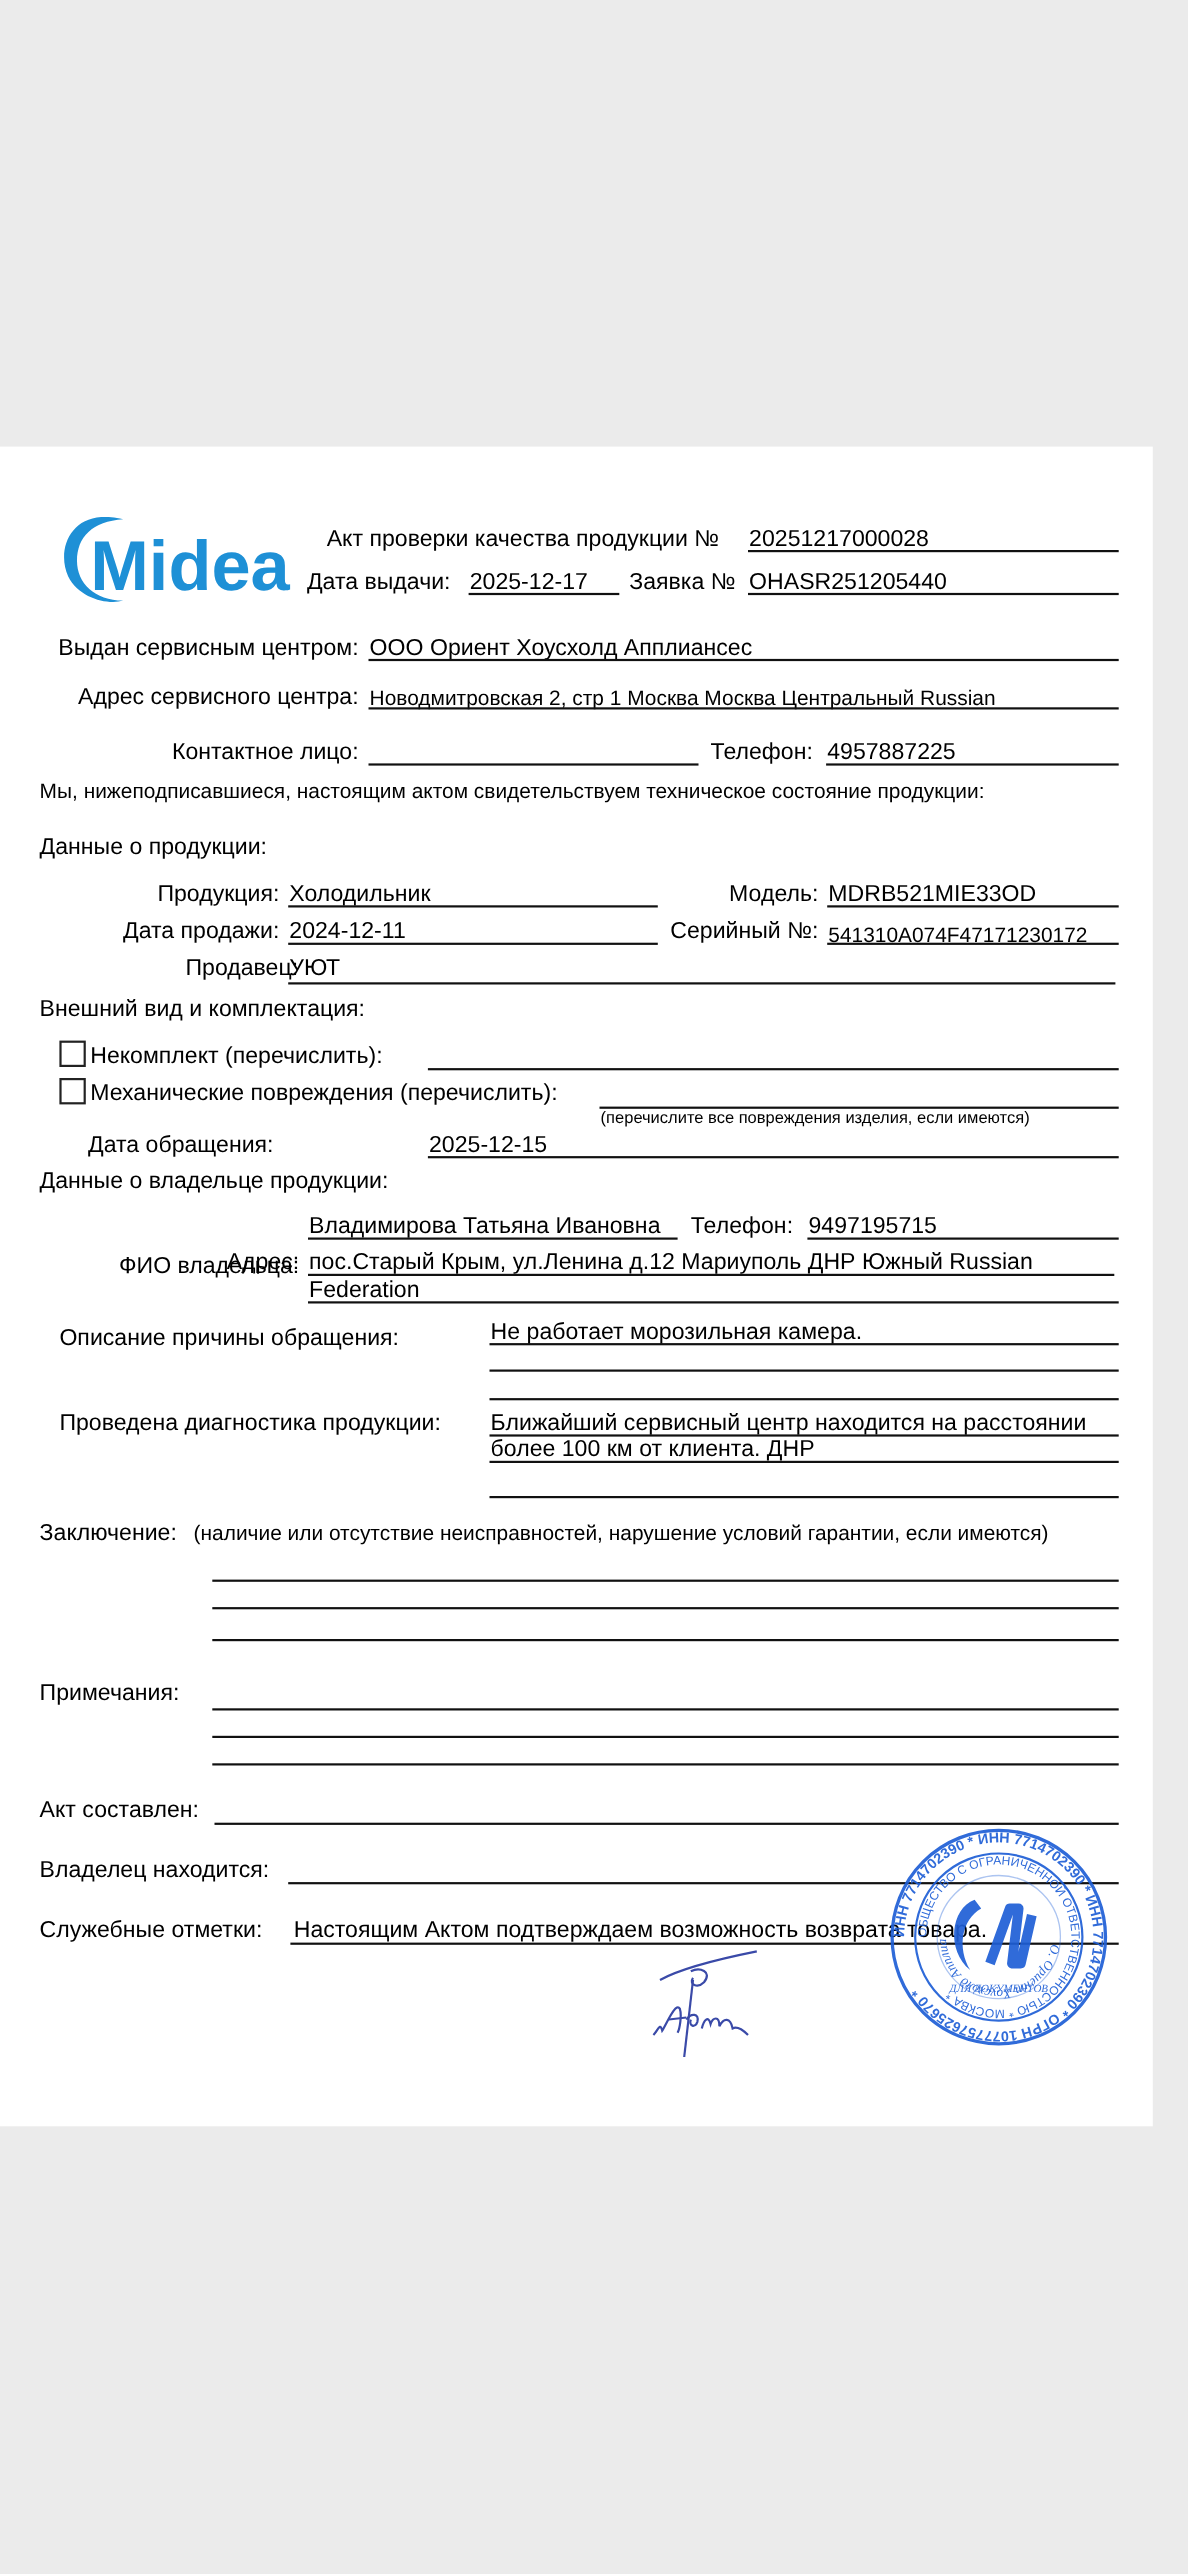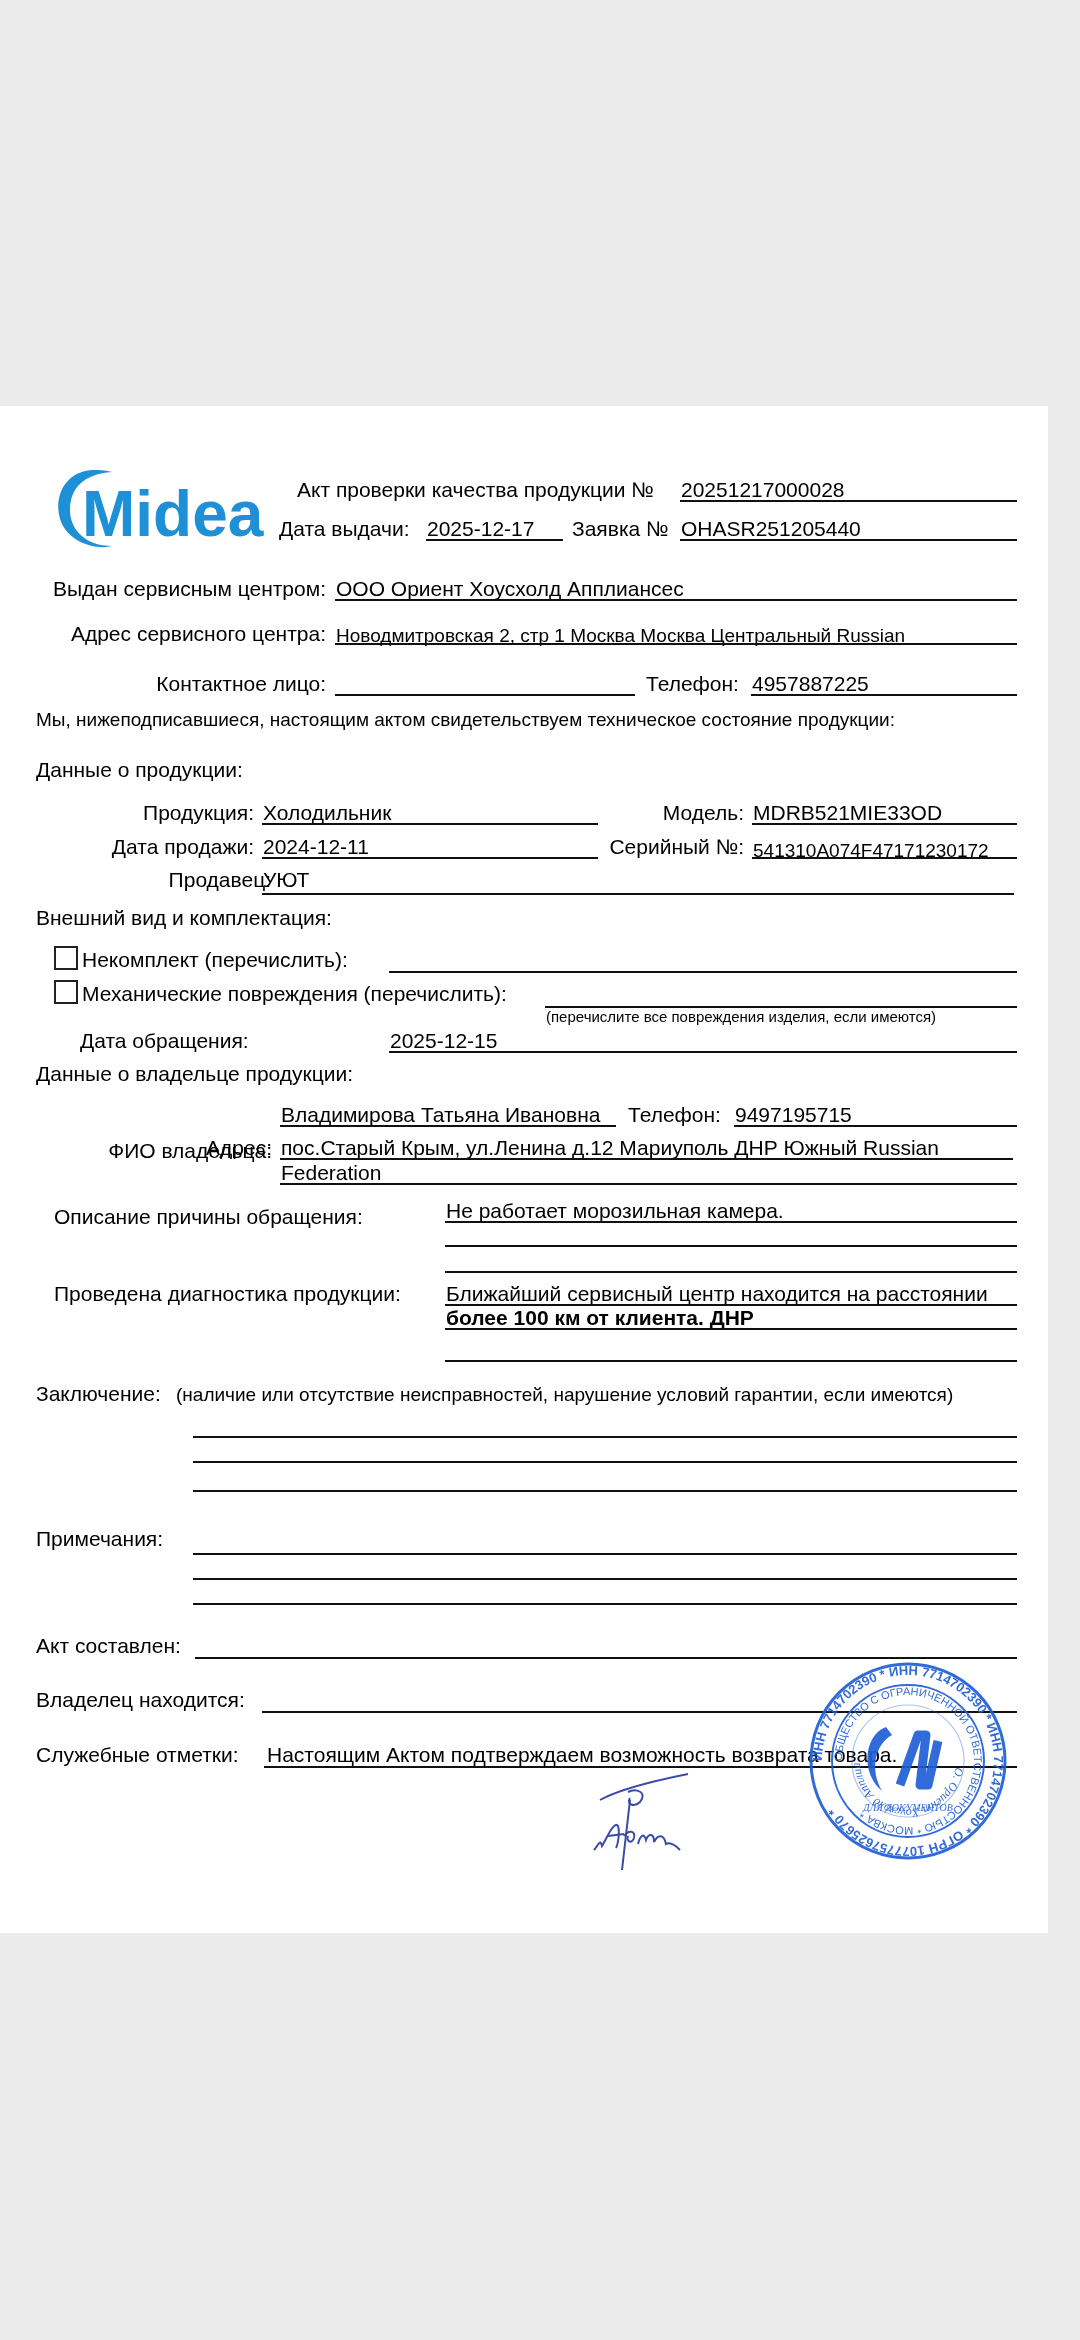--- a/index.html
+++ b/index.html
@@ -112,21 +112,21 @@
 
   <span class="abs t" style="left:54px;top:799px;">Описание причины обращения:</span>
   <span class="val" style="left:446px;top:793px;text-align:right;">Не работает морозильная камера.</span>
   <div class="line" style="left:445px;width:572px;top:815px;"></div>
   <div class="line" style="left:445px;width:572px;top:839px;"></div>
   <div class="line" style="left:445px;width:572px;top:865px;"></div>
 
   <span class="abs t" style="left:54px;top:876px;">Проведена диагностика продукции:</span>
   <span class="val" style="left:446px;top:876px;">Ближайший сервисный центр находится на расстоянии</span>
   <div class="line" style="left:445px;width:572px;top:898px;"></div>
-  <span class="val" style="left:446px;top:900px;font-weight:bold;">более 100 км от клиента. ДНР</span>
+  <span class="val" style="left:446px;top:900px;">более 100 км от клиента. ДНР</span>
   <div class="line" style="left:445px;width:572px;top:922px;"></div>
   <div class="line" style="left:445px;width:572px;top:954px;"></div>
 
   <span class="abs t" style="left:36px;top:976px;">Заключение:</span>
   <span class="abs" style="left:176px;top:977px;font-size:19px;line-height:24px;">(наличие или отсутствие неисправностей, нарушение условий гарантии, если имеются)</span>
   <div class="line" style="left:193px;width:824px;top:1030px;"></div>
   <div class="line" style="left:193px;width:824px;top:1055px;"></div>
   <div class="line" style="left:193px;width:824px;top:1084px;"></div>
 
   <span class="abs t" style="left:36px;top:1121px;">Примечания:</span>

